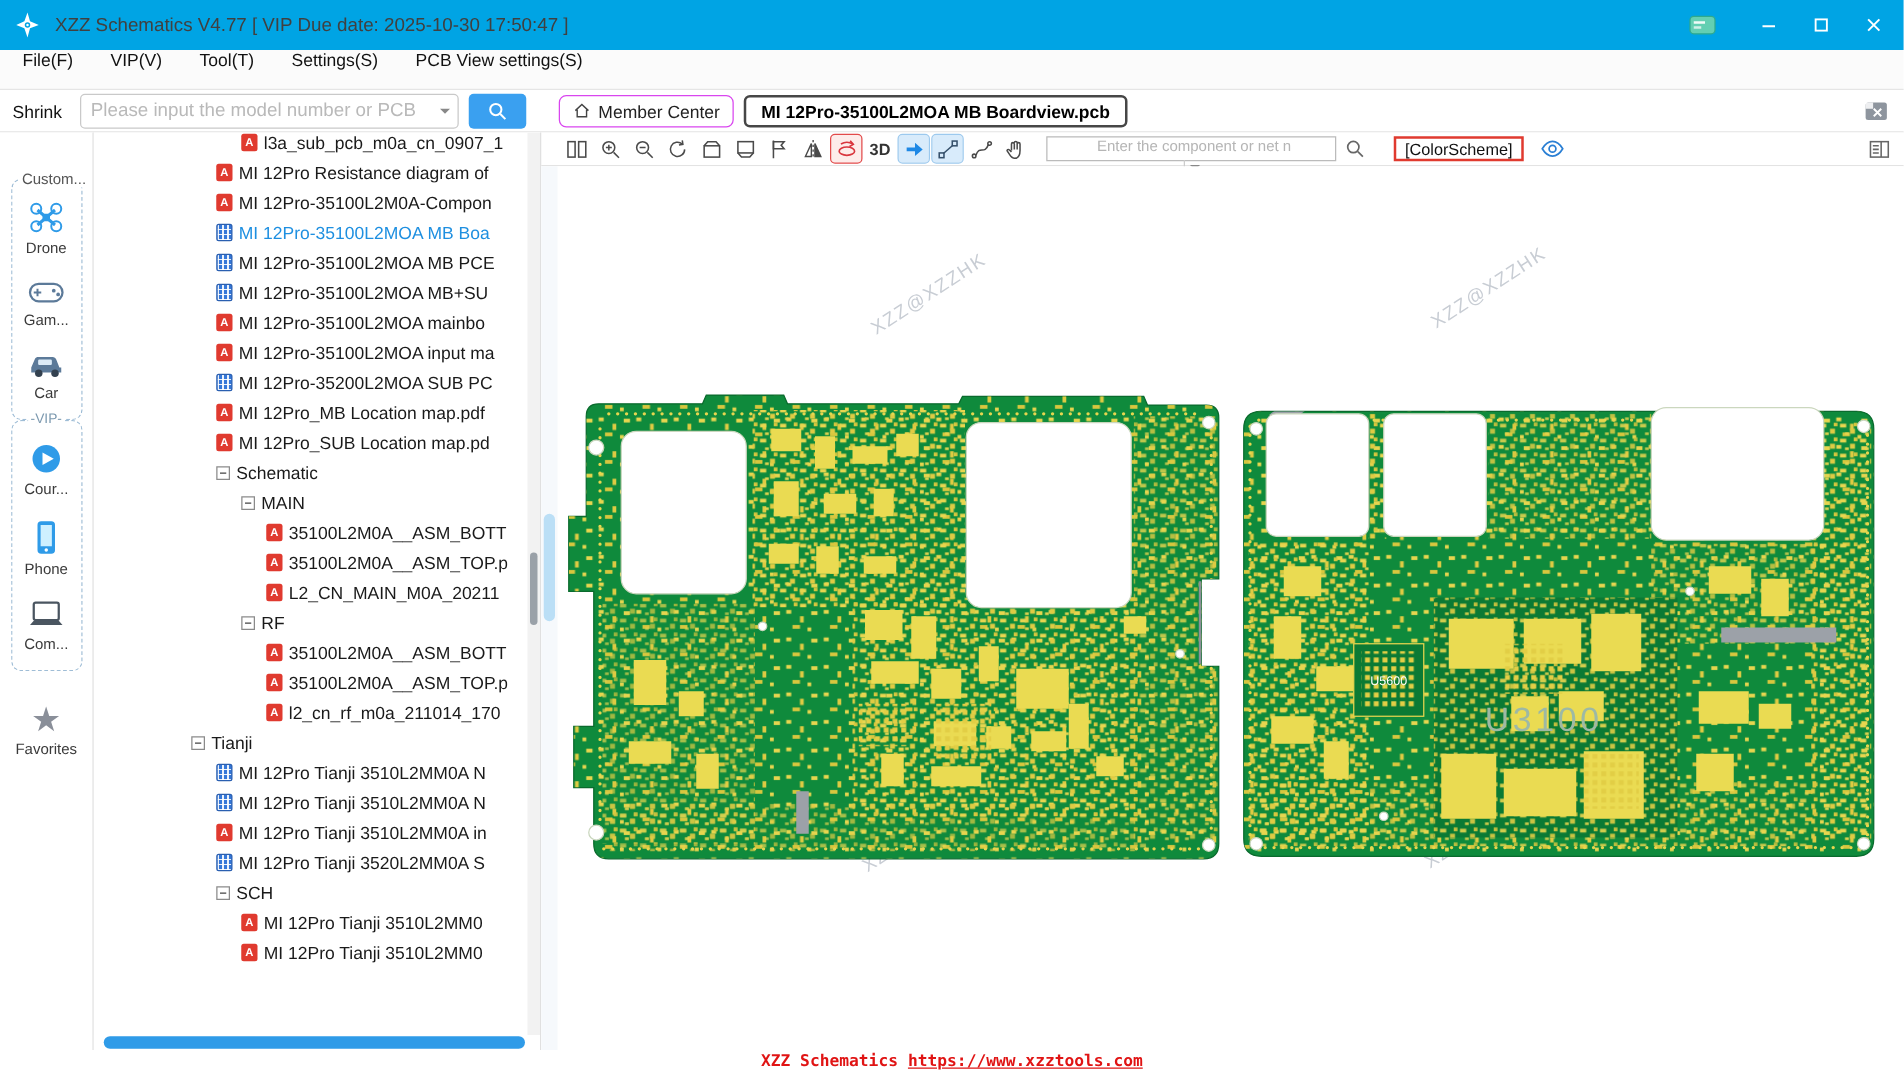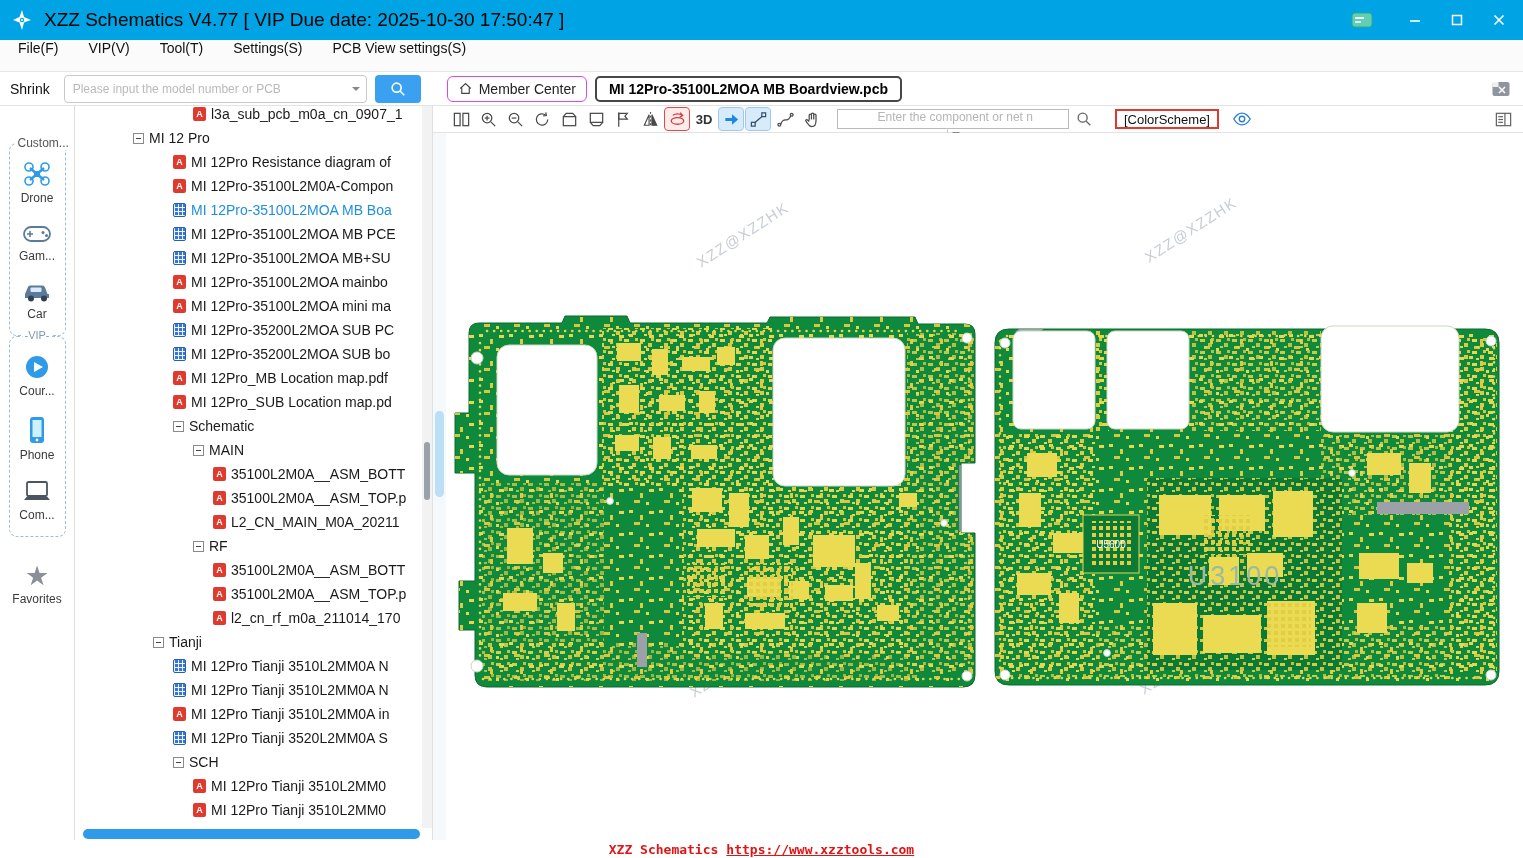--- a/index.html
+++ b/index.html
@@ -1,34 +1,34 @@
 <!DOCTYPE html>
 <html><head>
 <meta charset="utf-8">
 <style>
   *{margin:0;padding:0;box-sizing:border-box;}
   html,body{width:1523px;height:858px;overflow:hidden;font-family:"Liberation Sans",sans-serif;background:#fff;}
   .app{position:relative;width:1523px;height:858px;display:flex;flex-direction:column;background:#fff;}
 
   
   .titlebar{height:40px;background:#00A4E4;display:flex;align-items:center;padding:0 8px 0 10px;gap:10px;flex:none;}
-  .titlebar .title{color:#000000;font-size:19px;}
+  .titlebar .title{color:#404040;font-size:15px;}
   .titlebar .spacer{flex:1;}
   .winbtn{width:32px;height:28px;display:flex;align-items:center;justify-content:center;cursor:default;}
   .paybtn{width:30px;height:24px;display:flex;align-items:center;justify-content:center;margin-right:12px;}
 
   
   .menubar{height:32px;background:#fbfbfb;border-bottom:1px solid #e5e5e5;display:flex;align-items:flex-start;gap:30px;padding:0 18px;font-size:14px;color:#111;flex:none;}
   .menubar span{cursor:default;}
 
   
   .toolbar{height:34px;background:#fff;border-bottom:1px solid #e3e3e3;display:flex;align-items:center;padding:0 8px;flex:none;}
   .shrink{font-size:14px;color:#111;margin:0 14px 0 2px;}
   .model-combo{width:303px;height:28px;border:1px solid #c9c9c9;border-radius:4px;display:flex;align-items:center;padding:0 6px 0 8px;gap:4px;}
-  .model-combo input{flex:1;border:none;outline:none;font-size:12px;color:#333;font-family:"Liberation Sans",sans-serif;min-width:0;background:transparent;}
+  .model-combo input{flex:1;border:none;outline:none;font-size:15px;color:#333;font-family:"Liberation Sans",sans-serif;min-width:0;background:transparent;}
   .model-combo input::placeholder{color:#b9b9b9;}
   .chev{width:0;height:0;border:4px solid transparent;border-top-color:#888;margin-top:4px;}
   .searchbtn{width:46px;height:28px;background:#3AA0F0;border-radius:4px;margin-left:8px;display:flex;align-items:center;justify-content:center;}
   .membtn{margin-left:26px;height:26px;display:flex;align-items:center;gap:6px;border:1px solid #d946ef;border-radius:6px;padding:0 10px;font-size:14px;color:#222;background:#fff;}
   .doctab{margin-left:8px;height:26px;display:flex;align-items:center;border:2px solid #464646;border-radius:5px;padding:0 12px;font-size:14px;font-weight:bold;color:#000;background:#fff;}
   .tb-spacer{flex:1;}
   .panelclose{margin-right:4px;}
 
   
   .content{flex:1;display:flex;min-height:0;position:relative;}
@@ -231,24 +231,20 @@
         <span class="lbl">Favorites</span>
       </div>
     </div>
 
     <div class="treewrap">
       <div class="tree">
           <div class="tree-row clip-top" style="padding-left: 118px;">
             <span class="ficon pdf">A</span>
             <span class="tlabel">l3a_sub_pcb_m0a_cn_0907_1</span>
           </div>
-          <div class="tree-row" style="padding-left: 58px;">
-            <span class="twisty"></span>
-            <span class="tlabel">MI 12 Pro</span>
-          </div>
           <div class="tree-row" style="padding-left: 98px;">
             <span class="ficon pdf">A</span>
             <span class="tlabel">MI 12Pro Resistance diagram of</span>
           </div>
           <div class="tree-row" style="padding-left: 98px;">
             <span class="ficon pdf">A</span>
             <span class="tlabel">MI 12Pro-35100L2M0A-Compon</span>
           </div>
           <div class="tree-row selected" style="padding-left: 98px;">
             <span class="ficon bv"></span>
@@ -261,29 +257,25 @@
           <div class="tree-row" style="padding-left: 98px;">
             <span class="ficon bv"></span>
             <span class="tlabel">MI 12Pro-35100L2MOA MB+SU</span>
           </div>
           <div class="tree-row" style="padding-left: 98px;">
             <span class="ficon pdf">A</span>
             <span class="tlabel">MI 12Pro-35100L2MOA mainbo</span>
           </div>
           <div class="tree-row" style="padding-left: 98px;">
             <span class="ficon pdf">A</span>
-            <span class="tlabel">MI 12Pro-35100L2MOA mini ma</span>
+            <span class="tlabel">MI 12Pro-35100L2MOA input ma</span>
           </div>
           <div class="tree-row" style="padding-left: 98px;">
             <span class="ficon bv"></span>
             <span class="tlabel">MI 12Pro-35200L2MOA SUB PC</span>
-          </div>
-          <div class="tree-row" style="padding-left: 98px;">
-            <span class="ficon bv"></span>
-            <span class="tlabel">MI 12Pro-35200L2MOA SUB bo</span>
           </div>
           <div class="tree-row" style="padding-left: 98px;">
             <span class="ficon pdf">A</span>
             <span class="tlabel">MI 12Pro_MB Location map.pdf</span>
           </div>
           <div class="tree-row" style="padding-left: 98px;">
             <span class="ficon pdf">A</span>
             <span class="tlabel">MI 12Pro_SUB Location map.pd</span>
           </div>
           <div class="tree-row" style="padding-left: 98px;">

